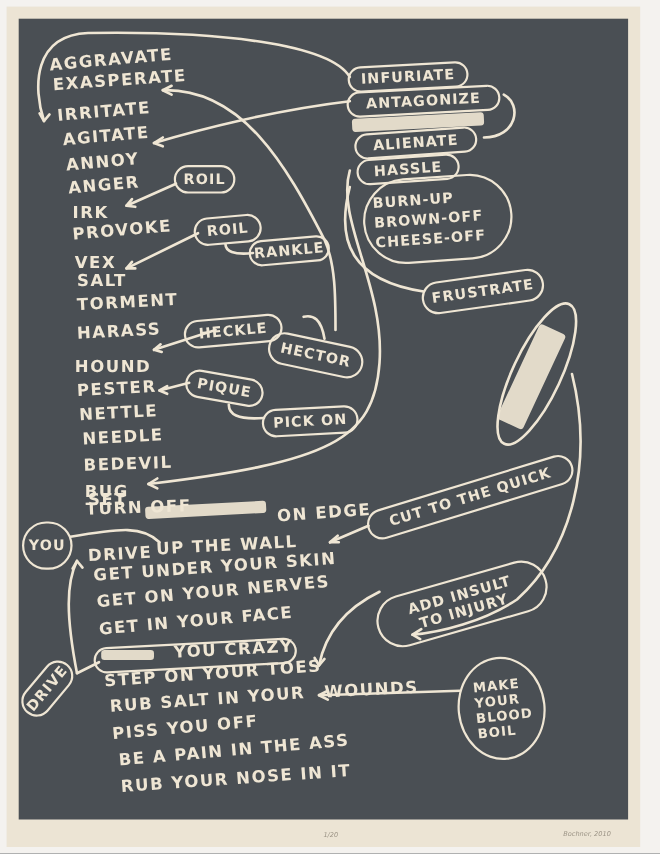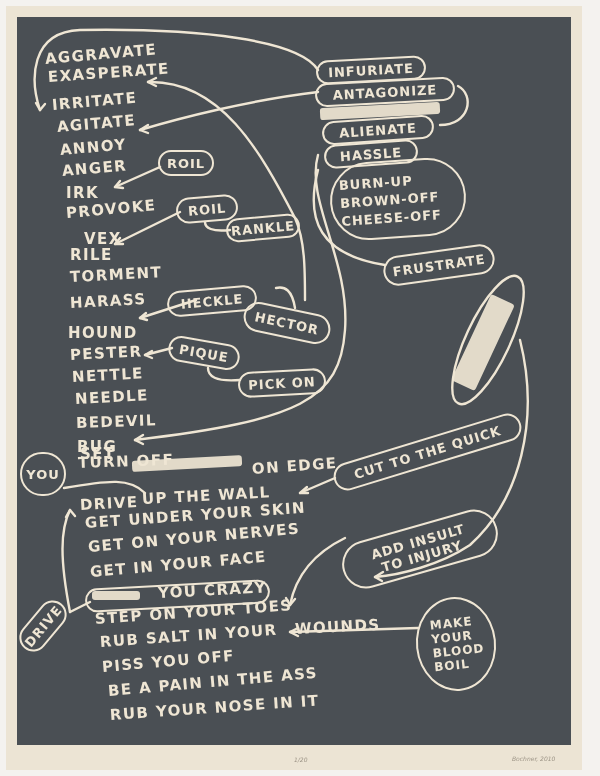--- a/index.html
+++ b/index.html
@@ -81,22 +81,22 @@
 <div class="smudge" style="left:92px;top:591px;width:48px;height:9px;"></div>
 
 <div class="w" style="left:45px;top:52px;transform:rotate(-5deg);">AGGRAVATE</div>
 <div class="w" style="left:48px;top:70px;transform:rotate(-4deg);">EXASPERATE</div>
 <div class="w" style="left:52px;top:98px;transform:rotate(-5deg);">IRRITATE</div>
 <div class="w" style="left:57px;top:120px;transform:rotate(-5deg);">AGITATE</div>
 <div class="w" style="left:60px;top:143px;transform:rotate(-5deg);">ANNOY</div>
 <div class="w" style="left:62px;top:164px;transform:rotate(-5deg);">ANGER</div>
 <div class="w" style="left:66px;top:186px;">IRK</div>
 <div class="w" style="left:66px;top:206px;transform:rotate(-5deg);">PROVOKE</div>
-<div class="w" style="left:68px;top:232px;margin-left:16px;">VEX</div>
-<div class="w" style="left:70px;top:248px;">RILE</div>
+<div class="w" style="left:68px;top:232px;">VEX</div>
+<div class="w" style="left:70px;top:248px;">SALT</div>
 <div class="w" style="left:70px;top:270px;transform:rotate(-3deg);">TORMENT</div>
 <div class="w" style="left:70px;top:296px;transform:rotate(-3deg);">HARASS</div>
 <div class="w" style="left:68px;top:326px;">HOUND</div>
 <div class="w" style="left:70px;top:348px;transform:rotate(-3deg);">PESTER</div>
 <div class="w" style="left:72px;top:370px;transform:rotate(-3deg);">NETTLE</div>
 <div class="w" style="left:75px;top:392px;transform:rotate(-3deg);">NEEDLE</div>
 <div class="w" style="left:76px;top:416px;transform:rotate(-2deg);">BEDEVIL</div>
 <div class="w" style="left:77px;top:440px;">BUG</div>
 <div class="w" style="left:78px;top:456px;transform:rotate(-2deg);">TURN OFF</div>
 <div class="w" style="left:80px;top:447px;">SET</div>
@@ -124,21 +124,21 @@
   <span>CHEESE-OFF</span>
 </div>
 <div class="bubble" style="left:383px;top:250px;width:112px;height:30px;transform:rotate(-8deg);">FRUSTRATE</div>
 <div class="bubble" style="left:158px;top:150px;width:56px;height:26px;">ROIL</div>
 <div class="bubble" style="left:176px;top:196px;width:62px;height:26px;transform:rotate(-5deg);">ROIL</div>
 <div class="bubble" style="left:226px;top:216px;width:74px;height:24px;transform:rotate(-5deg);">RANKLE</div>
 <div class="bubble" style="left:167px;top:288px;width:90px;height:26px;transform:rotate(-5deg);">HECKLE</div>
 <div class="bubble" style="left:243px;top:308px;width:88px;height:30px;transform:rotate(12deg);">HECTOR</div>
 <div class="bubble" style="left:168px;top:340px;width:72px;height:26px;transform:rotate(10deg);">PIQUE</div>
 <div class="bubble" style="left:238px;top:370px;width:88px;height:26px;transform:rotate(-3deg);">PICK ON</div>
-<div class="bubble" style="left:20px;top:452px;width:46px;height:44px;">YOU</div>
+<div class="bubble" style="left:20px;top:474px;width:46px;height:44px;">YOU</div>
 <div class="bubble" style="left:14px;top:612px;width:58px;height:28px;transform:rotate(-50deg);">DRIVE</div>
 <div class="bubble" style="left:85px;top:584px;width:185px;height:24px;transform:rotate(-3deg);"></div>
 <div class="bubble" style="left:330px;top:438px;width:195px;height:28px;transform:rotate(-17deg);">CUT TO THE QUICK</div>
 <div class="bubble" style="left:340px;top:525px;width:160px;height:48px;border-radius:28px;transform:rotate(-16deg);flex-direction:column;">
   <span>ADD INSULT</span>
   <span>TO INJURY</span>
 </div>
 <div class="bubble" style="left:416px;top:597px;width:80px;height:94px;border-radius:50%;flex-direction:column;align-items:flex-start;padding-left:14px;font-size:12px;transform:rotate(-6deg);">
   <span>MAKE</span>
   <span>YOUR</span>

